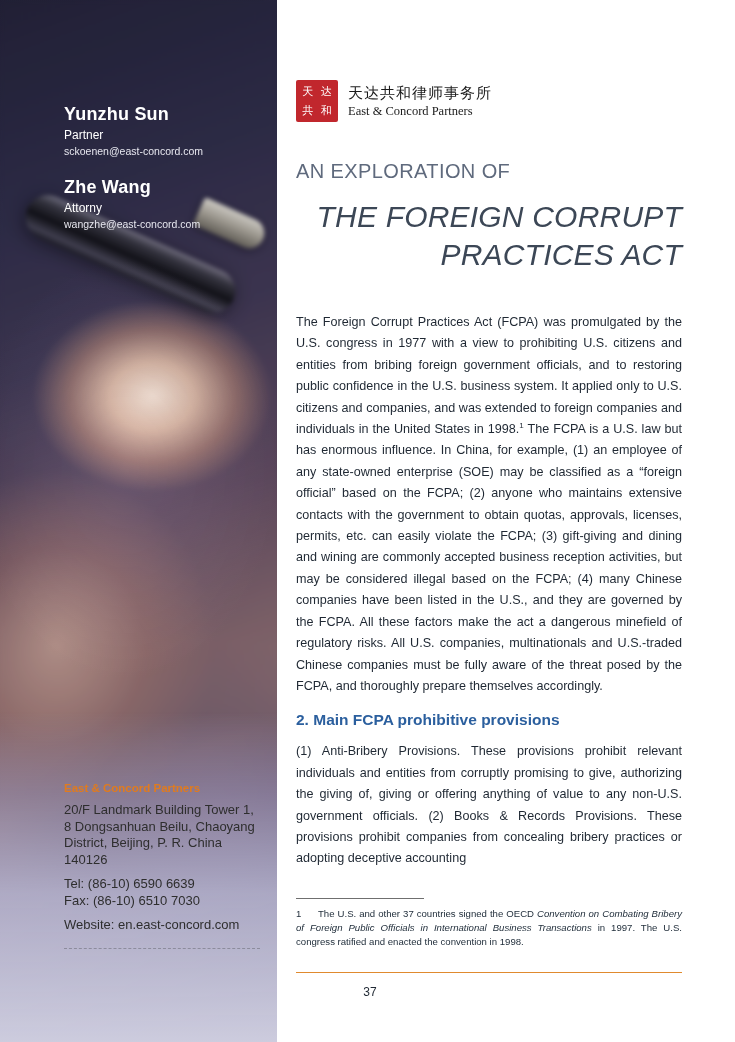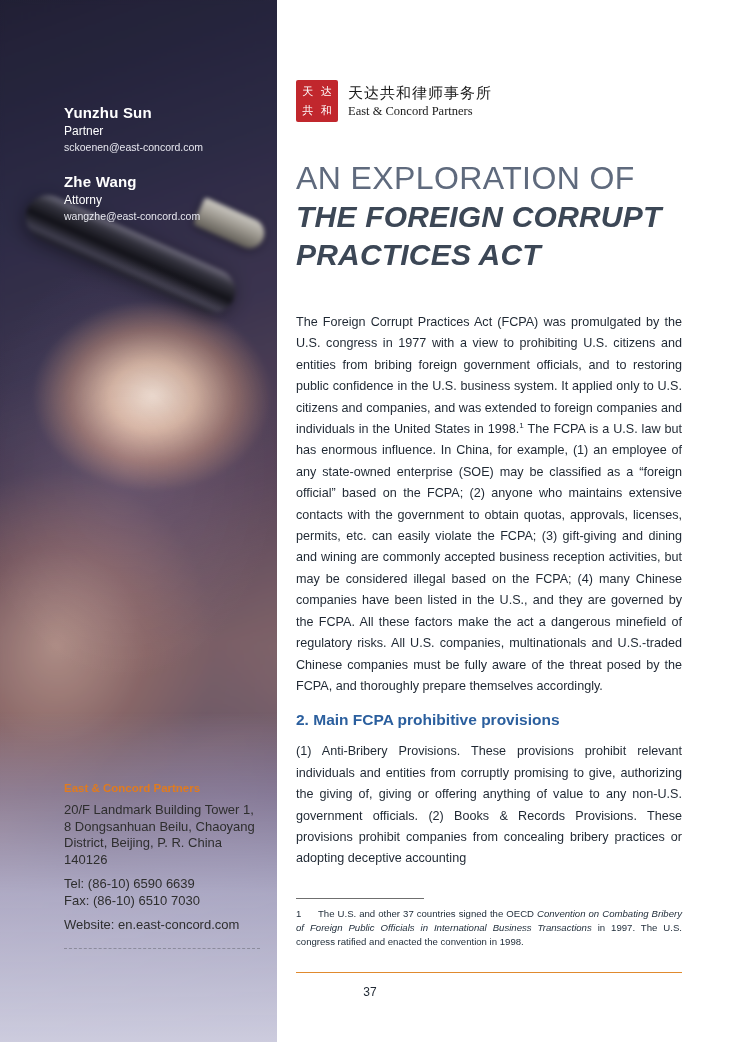--- a/index.html
+++ b/index.html
@@ -79,21 +79,21 @@
   
   .authors {
     position: absolute;
     left: 64px;
     top: 104px;
     width: 200px;
     color: #ffffff;
     z-index: 5;
   }
   .author-name {
-    font-size: 15px;
+    font-size: 18px;
     font-weight: bold;
     letter-spacing: 0.2px;
     margin-bottom: 3px;
   }
   .author-role {
     font-size: 12px;
     margin-bottom: 3px;
   }
   .author-email {
     font-size: 10.5px;
@@ -183,35 +183,36 @@
     color: #1a1a1a;
     line-height: 17px;
     font-family: "Liberation Serif", serif;
   }
 
   
   .title-kicker {
     position: absolute;
     left: 0;
     top: 160px;
-    font-size: 32px;
+    font-size: 20px;
     color: #5f6a7d;
     letter-spacing: 0.4px;
   }
   .title-main {
     position: absolute;
     left: 0;
     top: 198px;
     width: 386px;
     font-size: 30px;
-    font-weight: bold;
+    font-weight: normal;
     font-style: italic;
     line-height: 38px;
     color: #3c4756;
     letter-spacing: 0.2px;
+    text-align: right;
   }
 
   
   .body-wrap {
     position: absolute;
     left: 0;
     top: 312px;
     width: 386px;
   }
   .para {

